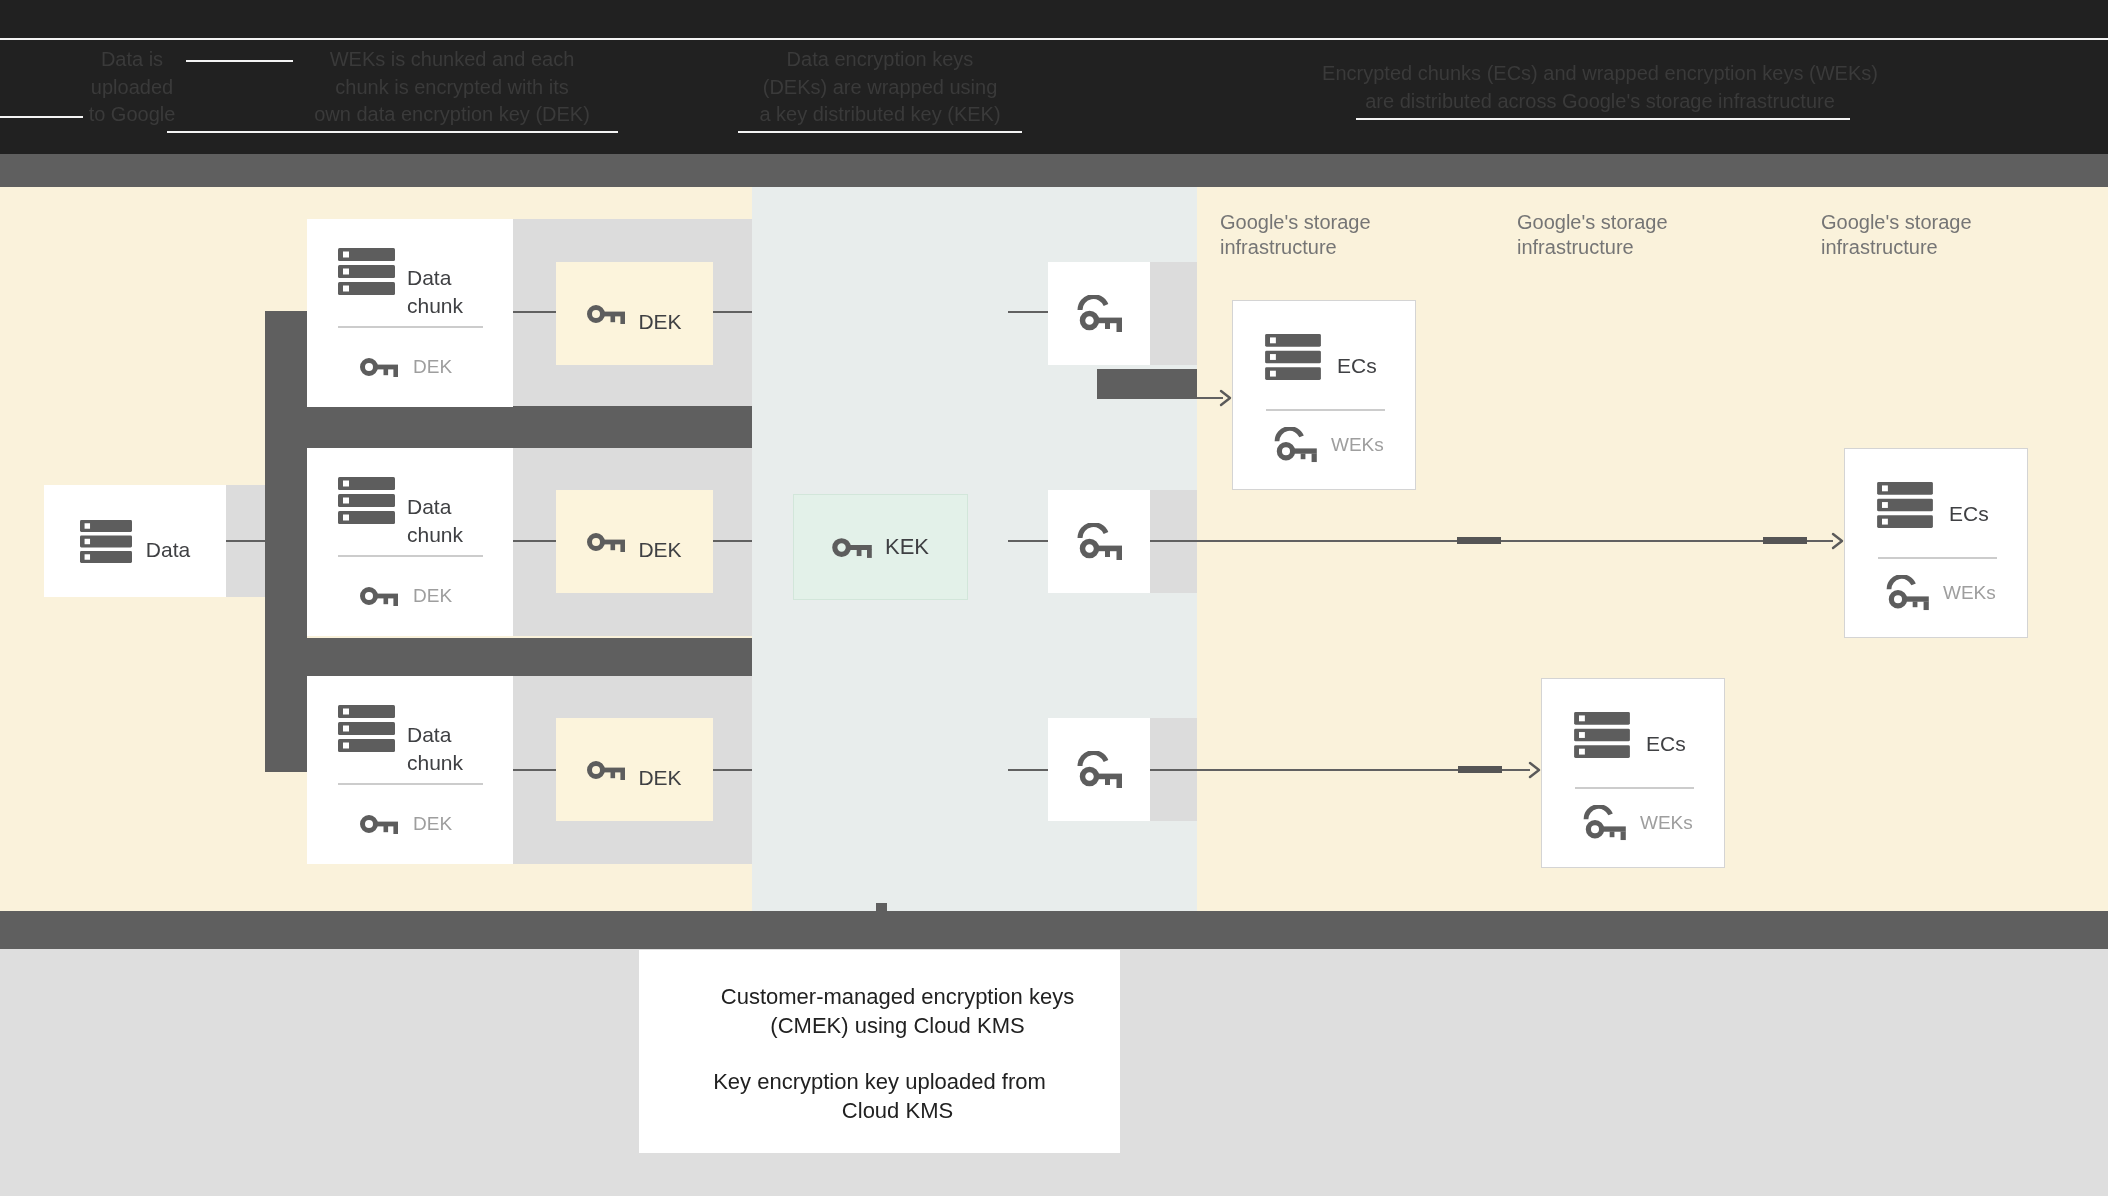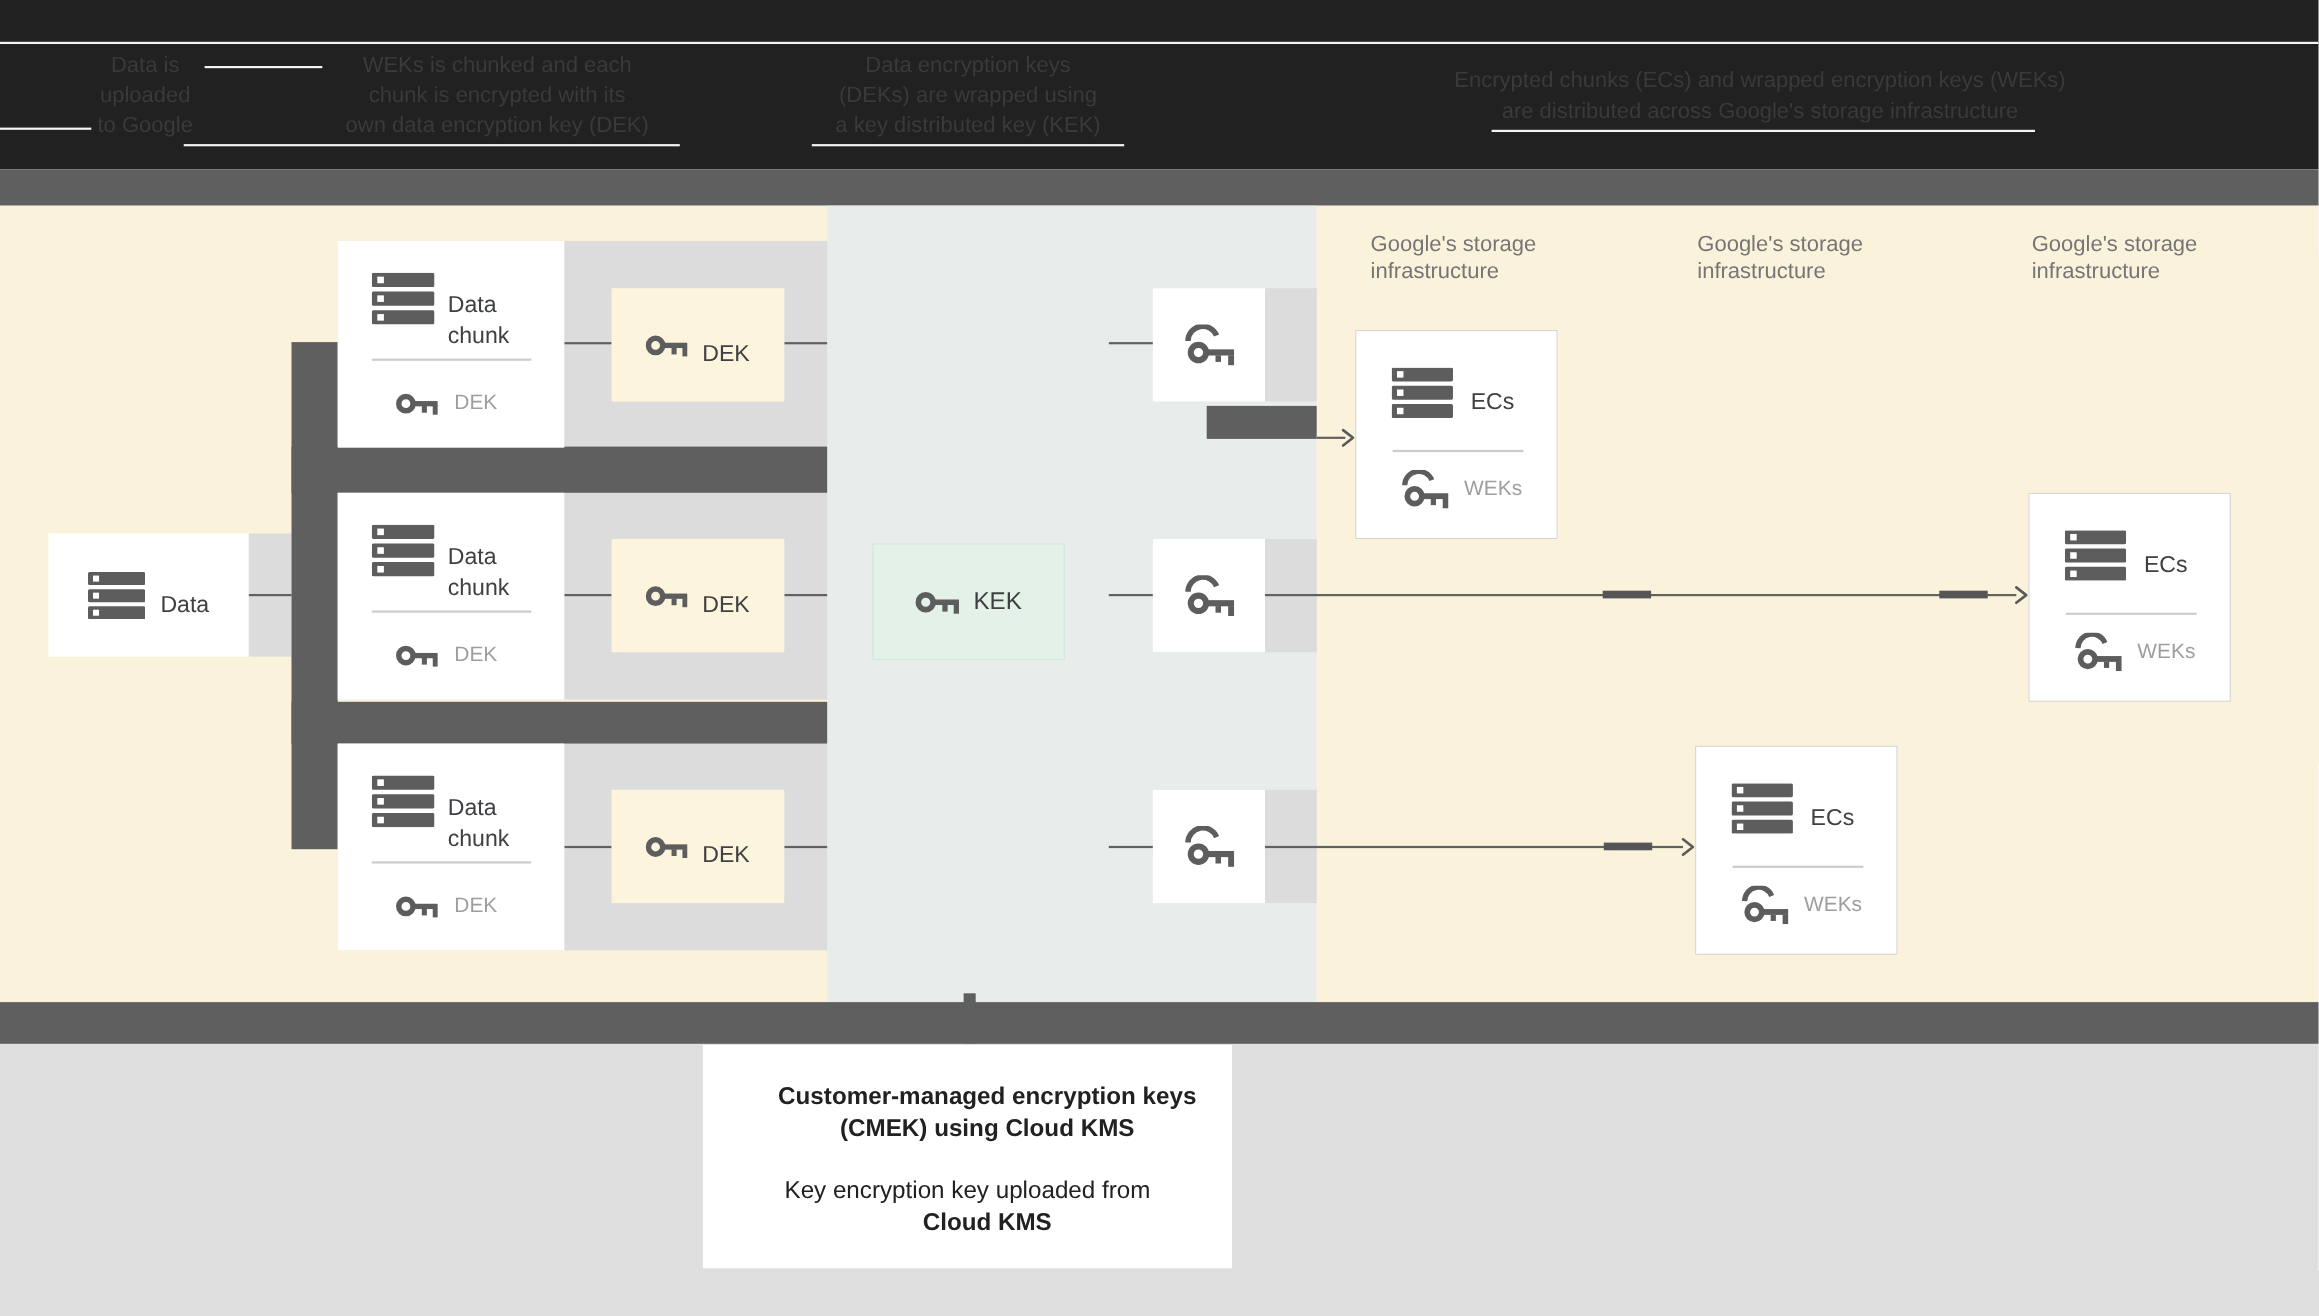--- a/index.html
+++ b/index.html
@@ -20,30 +20,30 @@
   .card{background:#ffffff;}
   .dek-card{background:#fcf4dc;display:flex;align-items:center;justify-content:center;gap:13px;}
   .kek-card{background:#e3f1e9;border:1px solid #d2e6da;box-sizing:border-box;
             display:flex;align-items:center;justify-content:center;gap:13px;}
   .keybox{background:#fff;display:flex;align-items:center;justify-content:center;}
   .ecs-card{background:#fff;border:1px solid #d4d4d4;box-sizing:border-box;}
   .card-label{color:#3f4043;font-size:21px;margin-top:17px;}
   .kek-label{color:#3f4043;font-size:22px;}
   .sub-label{color:#9e9e9e;font-size:19px;}
   .divider{background:#cccccc;height:2px;}
-  .storage-label{color:#757575;font-size:20px;line-height:25px;margin-left:26px;}
+  .storage-label{color:#757575;font-size:20px;line-height:25px;}
   
   .thickbar{background:#5f5f5f;}
   .line{background:#616161;height:2px;}
   .seg{background:#555555;}
   .flexrow{display:flex;align-items:center;}
   .databox{display:flex;align-items:center;justify-content:center;gap:14px;}
   
   .capbox{background:#ffffff;text-align:center;color:#212121;font-size:22px;line-height:29px;padding-top:32px;box-sizing:border-box;}
-  .bold{font-weight:bold;padding-left:36px;}
+  .bold{font-weight:normal;padding-left:36px;}
   .spacer{height:27px;}
   svg{display:block;}
 </style>
 </head>
 <body>
 
 <svg width="0" height="0" style="position:absolute" aria-hidden="true">
   <defs>
     <symbol id="icon-server" viewBox="0 0 57 47">
       <rect x="0" y="0" width="57" height="13" rx="1.5" fill="#5d5d5d"></rect>

